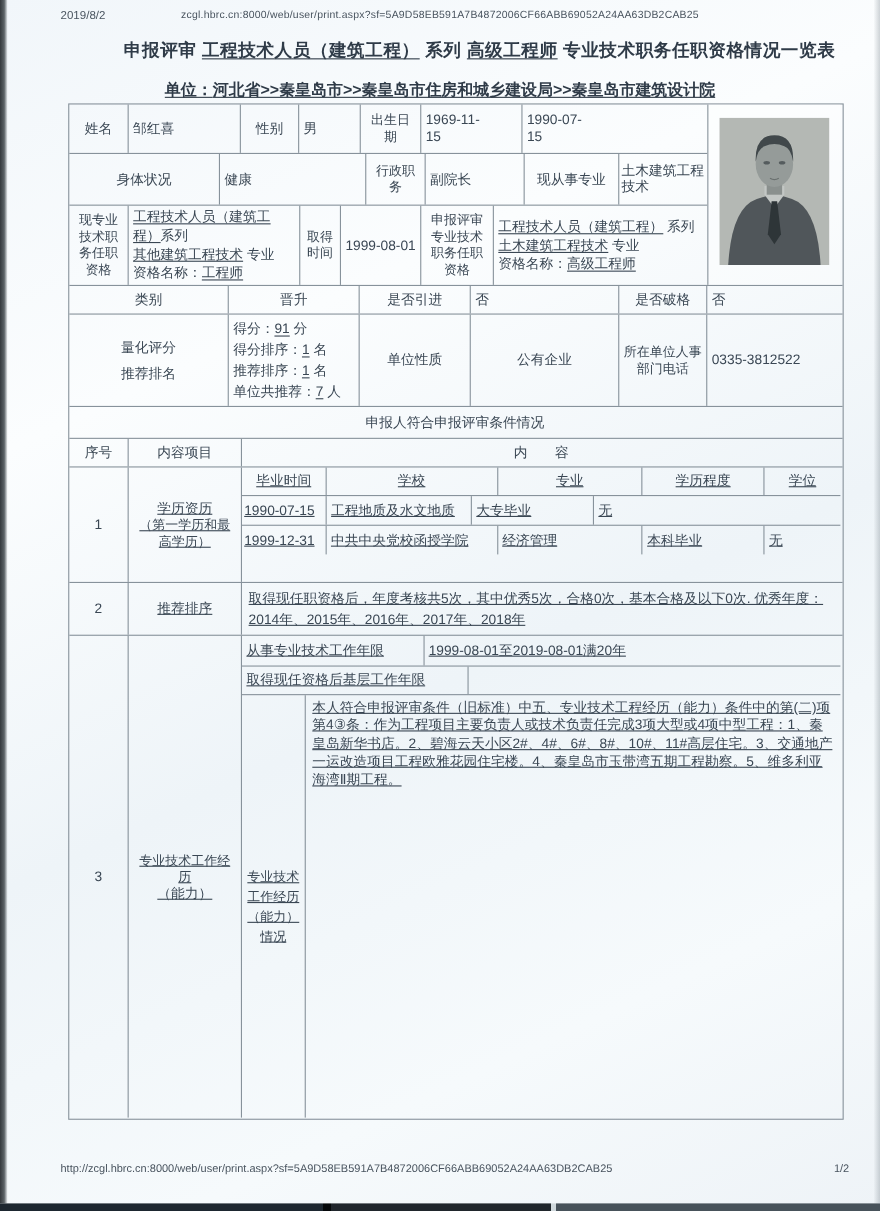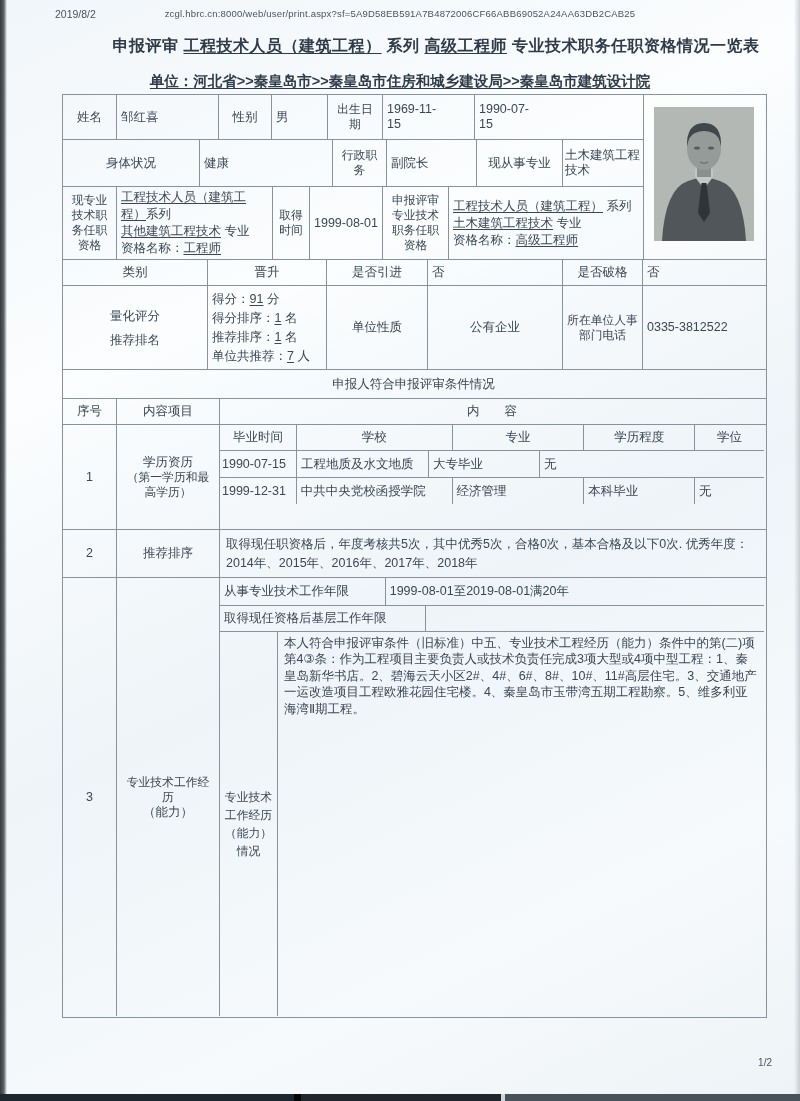--- a/index.html
+++ b/index.html
@@ -24,21 +24,21 @@
   .u{text-decoration:underline;text-underline-offset:2px;}
   .tbl{position:absolute;left:62px;top:94px;width:703px;height:922px;border:1px solid var(--bd);
        font-size:12.5px;line-height:15px;}
   .tbl *{box-sizing:border-box;}
   .tbl > * + *{border-top:1px solid var(--bd);}
   .tr{display:flex;width:100%;}
   .rows > .tr + .tr{border-top:1px solid var(--bd);}
   .td{border-left:1px solid var(--bd);padding:2px 4px;display:flex;align-items:center;overflow:hidden;}
   .tr > .td:first-child, .grp > :first-child{border-left:none;}
   .grp{display:flex;width:100%;}
-  .grp > * + *{border-left:1px solid var(--bd);}
+  .grp > * + *{border-left:1px solid var(--bd);text-decoration:underline;}
   .rows{display:flex;flex-direction:column;}
   .c{justify-content:center;text-align:center;}
   .ccol{flex-direction:column;justify-content:center;}
   .blk{display:block;}
   .top{align-items:flex-start;}
   .small{font-size:11.8px;}
   .ln{line-height:17px;}
   .scores .ln{line-height:19px;}
   .wrapnum{display:inline-block;max-width:60px;}
   .tight{padding:2px 2px;}
@@ -208,15 +208,16 @@
         </div>
         <div class="tr" style="height:386px">
           <div class="td c ccol small" style="width:57px;line-height:18px;padding:2px">专业技术工作经历（能力）情况</div>
           <div class="td blk top longtext" style="width:488px">本人符合申报评审条件（旧标准）中五、专业技术工程经历（能力）条件中的第(二)项第4③条：作为工程项目主要负责人或技术负责任完成3项大型或4项中型工程：1、秦皇岛新华书店。2、碧海云天小区2#、4#、6#、8#、10#、11#高层住宅。3、交通地产一运改造项目工程欧雅花园住宅楼。4、秦皇岛市玉带湾五期工程勘察。5、维多利亚海湾Ⅱ期工程。</div>
         </div>
       </div>
     </div>
 
   </div>
 
+  <div class="ftr-url">http://zcgl.hbrc.cn:8000/web/user/print.aspx?sf=5A9D58EB591A7B4872006CF66ABB69052A24AA63DB2CAB25</div>
   <div class="ftr-page">1/2</div>
   <div class="bottom-bar"></div>
 </div>
 
 </body></html>

